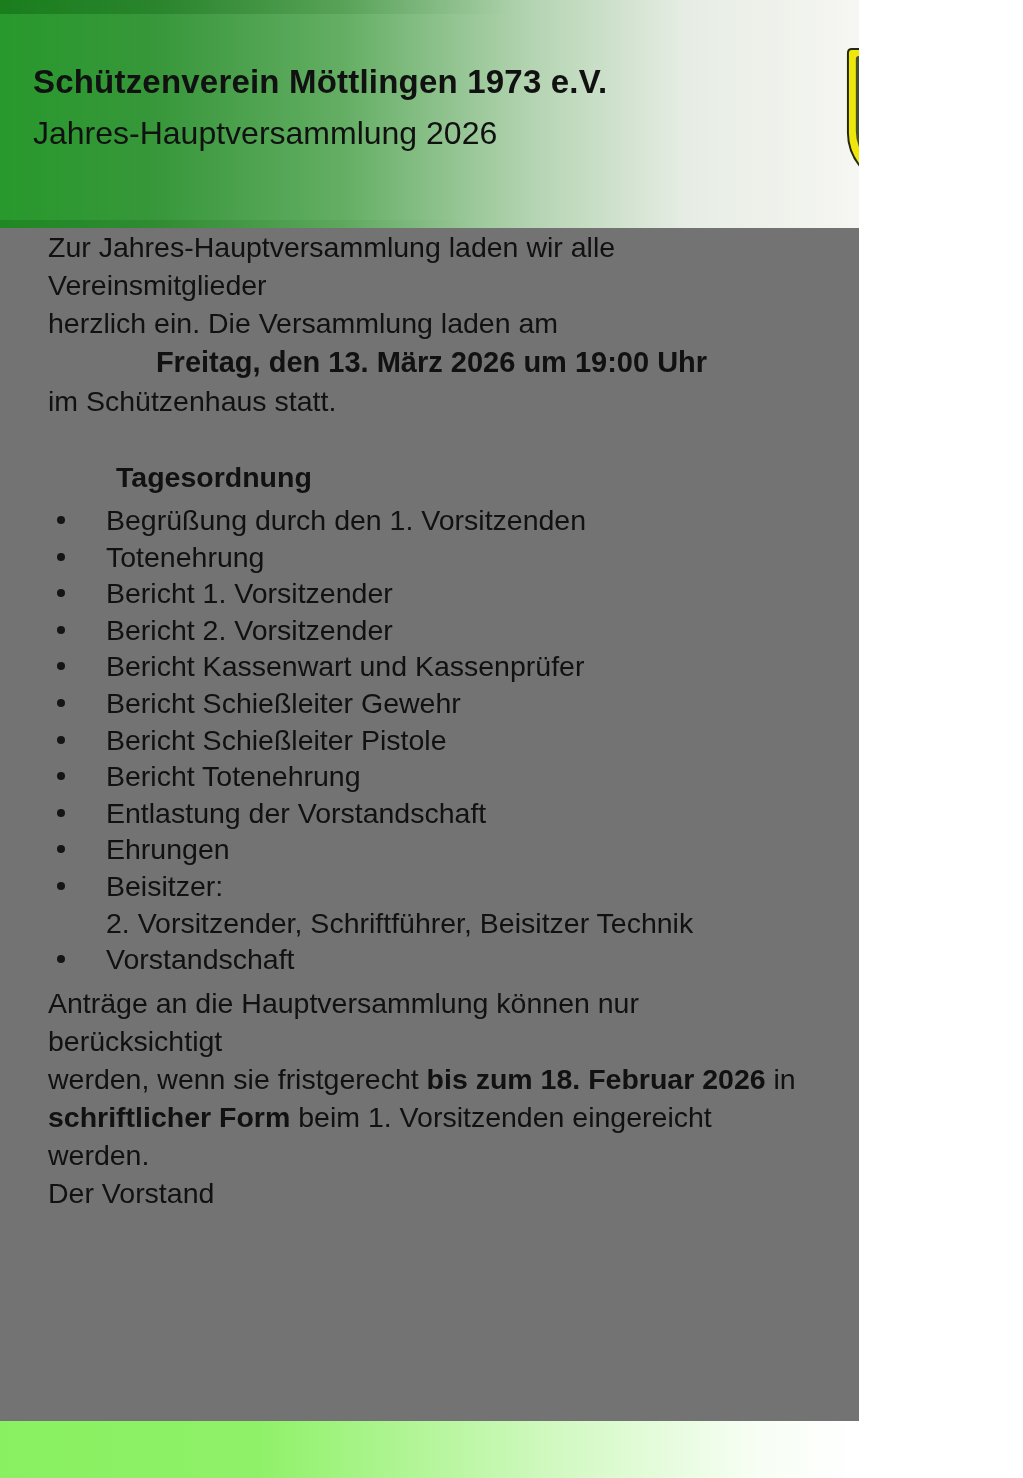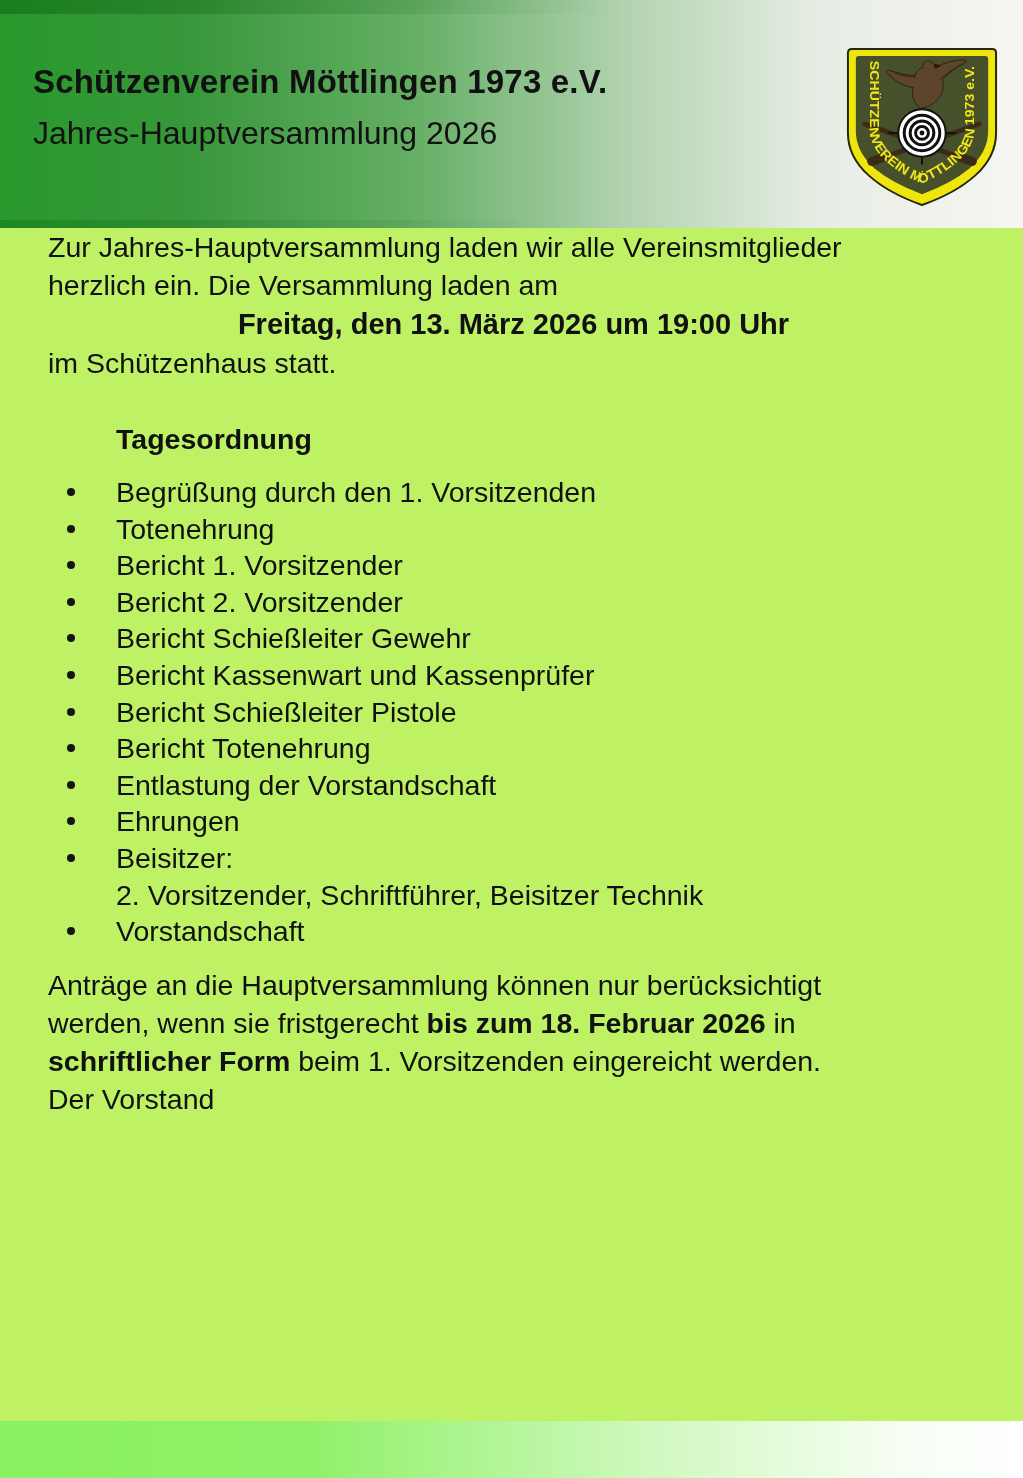--- a/index.html
+++ b/index.html
@@ -1,18 +1,18 @@
 <!DOCTYPE html>
 <html lang="de"><head>
 <meta charset="utf-8">
 <style>
   html,body{margin:0;padding:0;background:#ffffff;}
   .page{
-    position:relative;width:1023px;height:1478px;overflow:hidden;
-    background:#bef264;color:#111;
+    position:relative;width:859px;height:1478px;overflow:hidden;
+    background:#737373;color:#111;
     font-family:"Liberation Sans","DejaVu Sans",sans-serif;
   }
   
   .header{
     position:absolute;top:0;left:0;width:100%;height:228px;
     background:linear-gradient(to right,
       #28992c 0%, #37973a 18%, #64ae64 40%, #b4d4b2 62%, #e7ede4 80%, #f6f6f2 100%);
   }
   .header::before{ 
     content:"";position:absolute;top:0;left:0;right:0;height:14px;
@@ -26,21 +26,21 @@
   .club-name{font-size:33px;font-weight:bold;line-height:40px;letter-spacing:.2px;}
   .page-title{font-size:32px;font-weight:normal;line-height:52px;margin-top:5px;}
   .logo{position:absolute;left:843px;top:46px;width:158px;height:162px;z-index:2;}
   
   .content{position:absolute;left:48px;top:228px;right:44px;font-size:28.5px;line-height:38px;}
   .content p{margin:0;}
   .intro{margin-top:64px;}
   .datetime{margin-top:40px;font-weight:bold;font-size:29px;line-height:40px;text-align:center;}
   .venue{margin-top:36px;}
   .agenda-heading{margin:38px 0 0 68px;font-size:28.5px;line-height:38px;font-weight:bold;}
-  ul.agenda{list-style:none;margin:16px;padding:0;}
+  ul.agenda{list-style:none;margin:6px;padding:0;}
   ul.agenda li{position:relative;padding-left:52px;line-height:36.6px;}
   .dot{position:absolute;left:3px;top:14px;width:8px;height:8px;border-radius:50%;background:#151515;}
   .sub{display:block;}
   .requests{margin-top:30px;}
   .signature{margin-top:44px;}
   
   .footer{
     position:absolute;left:0;bottom:0;width:100%;height:57px;
     background:linear-gradient(to right,
       #89f161 0%, #8ff168 30%, #d2f9c2 65%, #f7fef4 88%, #ffffff 100%);
@@ -99,22 +99,22 @@
 
     <p class="venue">im Schützenhaus statt.</p>
 
     <h2 class="agenda-heading">Tagesordnung</h2>
 
     <ul class="agenda">
       <li><span class="dot"></span><span>Begrüßung durch den 1. Vorsitzenden</span></li>
       <li><span class="dot"></span><span>Totenehrung</span></li>
       <li><span class="dot"></span><span>Bericht 1. Vorsitzender</span></li>
       <li><span class="dot"></span><span>Bericht 2. Vorsitzender</span></li>
+      <li><span class="dot"></span><span>Bericht Kassenwart und Kassenprüfer</span></li>
       <li><span class="dot"></span><span>Bericht Schießleiter Gewehr</span></li>
-      <li><span class="dot"></span><span>Bericht Kassenwart und Kassenprüfer</span></li>
       <li><span class="dot"></span><span>Bericht Schießleiter Pistole</span></li>
       <li><span class="dot"></span><span>Bericht Totenehrung</span></li>
       <li><span class="dot"></span><span>Entlastung der Vorstandschaft</span></li>
       <li><span class="dot"></span><span>Ehrungen</span></li>
       <li><span class="dot"></span><span>Beisitzer:</span><span class="sub">2. Vorsitzender, Schriftführer, Beisitzer Technik</span></li>
       <li><span class="dot"></span><span>Vorstandschaft</span></li>
     </ul>
 
     <p class="requests"><span>Anträge an die Hauptversammlung können nur berücksichtigt</span><br><span>werden, wenn sie fristgerecht </span><b>bis zum 18. Februar 2026</b><span> in</span><br><b>schriftlicher Form</b><span> beim 1. Vorsitzenden eingereicht werden.</span></p>
 

